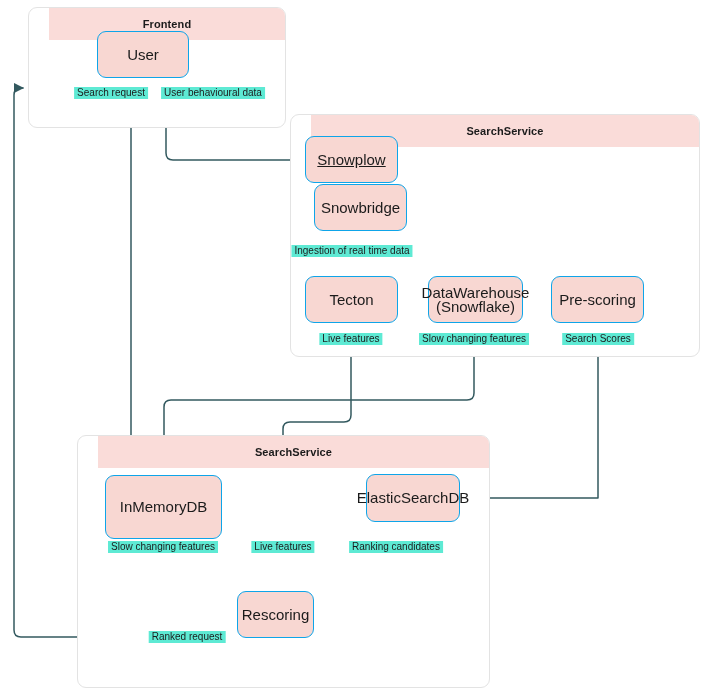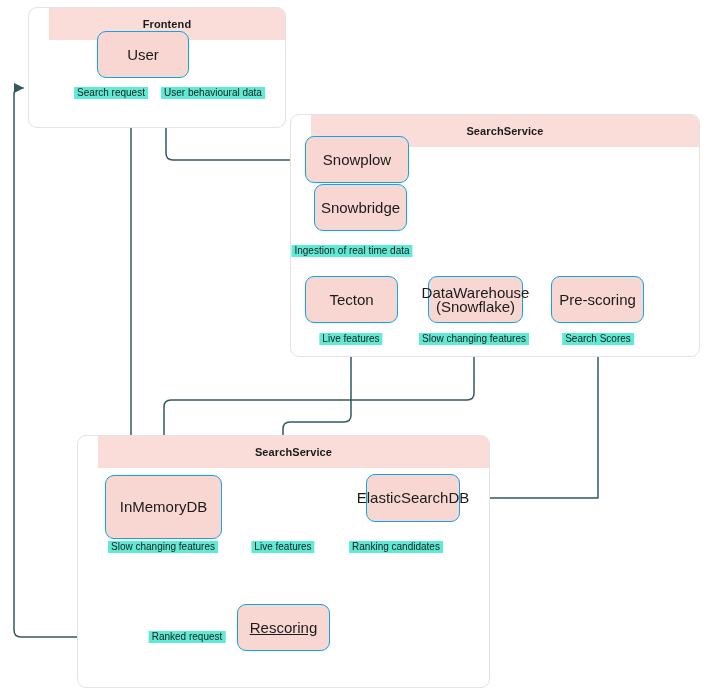--- a/index.html
+++ b/index.html
@@ -137,21 +137,21 @@
   <div class="group" style="left:77px; top:435px; width:413px; height:253px;">
     <div class="group-header">
       <div class="group-title">SearchService</div>
     </div>
   </div>
 
   <div class="node" style="left:97px; top:31px; width:92px; height:47px;">
     <span>User</span>
   </div>
 
-  <div class="node" style="left:305px; top:136px; width:104px; height:47px;">
+  <div class="node" style="left:305px; top:136px; width:93px; height:47px;text-decoration:underline;">
     <span>Snowplow</span>
   </div>
 
   <div class="node" style="left:314px; top:184px; width:93px; height:47px;">
     <span>Snowbridge</span>
   </div>
 
   <div class="node" style="left:305px; top:276px; width:93px; height:47px;">
     <span>Tecton</span>
   </div>
@@ -166,21 +166,21 @@
   </div>
 
   <div class="node" style="left:105px; top:475px; width:117px; height:64px;">
     <span>InMemoryDB</span>
   </div>
 
   <div class="node" style="left:366px; top:474px; width:94px; height:48px;">
     <span>ElasticSearchDB</span>
   </div>
 
-  <div class="node" style="left:237px; top:604px; width:93px; height:47px;text-decoration:underline;">
+  <div class="node" style="left:237px; top:591px; width:77px; height:47px;">
     <span>Rescoring</span>
   </div>
 
   <div class="edge-label" style="left:111px; top:93px;">Search request</div>
 
   <div class="edge-label" style="left:213px; top:93px;">User behavioural data</div>
 
   <div class="edge-label" style="left:352px; top:251px;">Ingestion of real time data</div>
 
   <div class="edge-label" style="left:351px; top:339px;">Live features</div>

